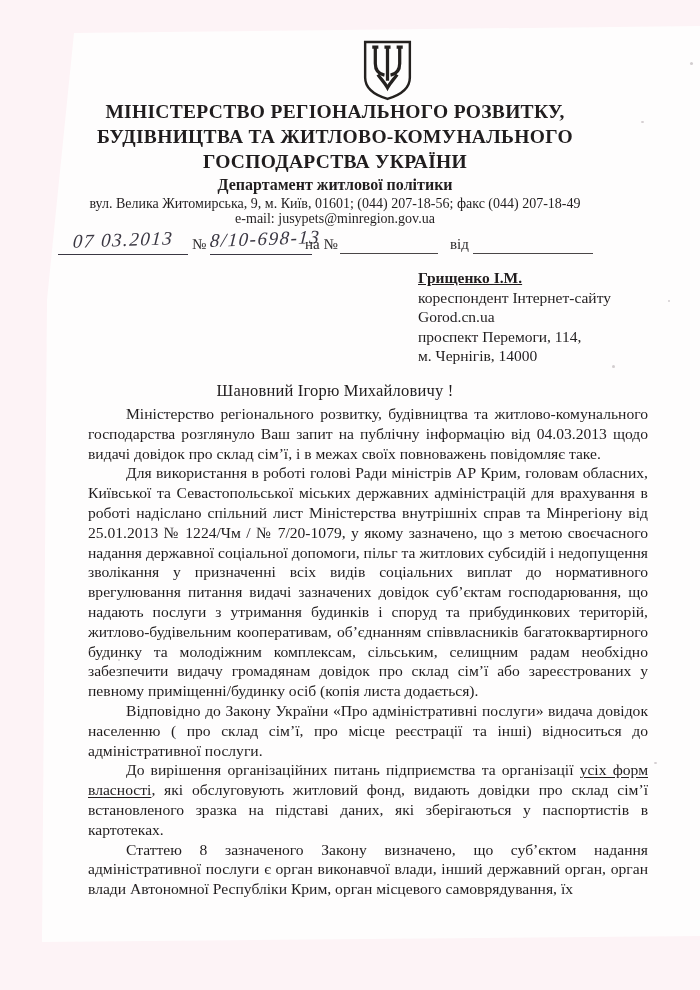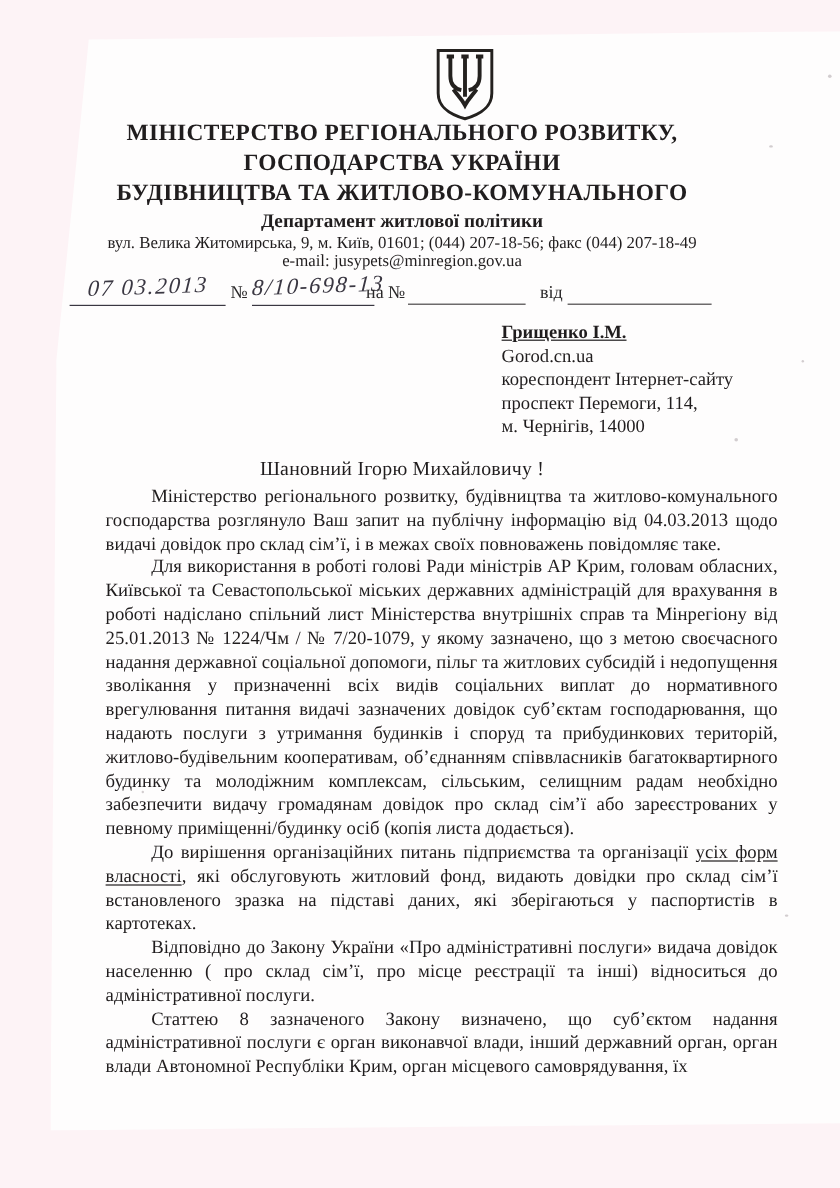--- a/index.html
+++ b/index.html
@@ -86,22 +86,22 @@
         <line x1="26" y1="8" x2="26" y2="41"></line>
         <path d="M16.5,35 C20,40 23,42.5 26,48 C29,42.5 32,40 35.5,35"></path>
         <line x1="11" y1="8" x2="17" y2="8"></line>
         <line x1="35" y1="8" x2="41" y2="8"></line>
         <line x1="23" y1="8" x2="29" y2="8"></line>
       </g>
     </svg>
 
     <div class="ministry">
       <div>МІНІСТЕРСТВО РЕГІОНАЛЬНОГО РОЗВИТКУ,</div>
+      <div>БУДІВНИЦТВА ТА ЖИТЛОВО-КОМУНАЛЬНОГО</div>
       <div>ГОСПОДАРСТВА УКРАЇНИ</div>
-      <div>БУДІВНИЦТВА ТА ЖИТЛОВО-КОМУНАЛЬНОГО</div>
     </div>
     <div class="department">Департамент житлової політики</div>
     <div class="addr">вул. Велика Житомирська, 9,  м. Київ,  01601;  (044) 207-18-56; факс (044) 207-18-49</div>
     <div class="email">e-mail: jusypets@minregion.gov.ua</div>
 
     <div class="refline">
       <div class="hw-date">
         <span class="hw">07 03.2013</span>
       </div>
       <span class="ref-label lbl-no">№</span>
@@ -109,33 +109,33 @@
         <span class="hw">8/10-698-13</span>
       </div>
       <span class="ref-label lbl-na">на №</span>
       <div class="blank-line blank1"></div>
       <span class="ref-label lbl-vid">від</span>
       <div class="blank-line blank2"></div>
     </div>
 
     <div class="recipient">
       <div class="name">Грищенко І.М.</div>
+      <div>кореспондент Інтернет-сайту</div>
       <div>Gorod.cn.ua</div>
-      <div>кореспондент Інтернет-сайту</div>
       <div>проспект Перемоги, 114,</div>
       <div>м. Чернігів, 14000</div>
     </div>
 
     <div class="salutation">Шановний Ігорю Михайловичу !</div>
 
     <div class="body-text">
       <p>Міністерство регіонального розвитку, будівництва та житлово-комунального господарства розглянуло Ваш запит на публічну інформацію від 04.03.2013 щодо видачі довідок про склад сім’ї, і в межах своїх повноважень повідомляє таке.</p>
       <p>Для використання в роботі голові Ради міністрів АР Крим, головам обласних, Київської та Севастопольської міських державних адміністрацій для врахування в роботі надіслано спільний лист Міністерства внутрішніх справ та Мінрегіону від 25.01.2013 № 1224/Чм / № 7/20-1079, у якому зазначено, що з метою своєчасного надання державної соціальної допомоги, пільг та житлових субсидій і недопущення зволікання у призначенні всіх видів соціальних виплат до нормативного врегулювання питання видачі зазначених довідок суб’єктам господарювання, що надають послуги з утримання будинків і споруд та прибудинкових територій, житлово-будівельним кооперативам, об’єднанням співвласників багатоквартирного будинку та молодіжним комплексам, сільським, селищним радам необхідно забезпечити видачу громадянам довідок про склад сім’ї або зареєстрованих у певному приміщенні/будинку осіб (копія листа додається).</p>
+      <p>Відповідно до Закону України «Про адміністративні послуги» видача довідок населенню ( про склад сім’ї, про місце реєстрації та інші) відноситься до адміністративної послуги.</p>
       <p><span>До вирішення організаційних питань підприємства та організації </span><span class="u">усіх форм власності</span><span>, які обслуговують житловий фонд, видають довідки про склад сім’ї встановленого зразка на підставі даних, які зберігаються у паспортистів в картотеках.</span></p>
-      <p>Відповідно до Закону України «Про адміністративні послуги» видача довідок населенню ( про склад сім’ї, про місце реєстрації та інші) відноситься до адміністративної послуги.</p>
       <p>Статтею 8 зазначеного Закону визначено, що суб’єктом надання адміністративної послуги є орган виконавчої влади, інший державний орган, орган влади Автономної Республіки Крим, орган місцевого самоврядування, їх</p>
     </div>
 
     <div class="speck" style="left:641px;top:121px;width:3px;height:2px;"></div>
     <div class="speck" style="left:668px;top:300px;width:2px;height:2px;"></div>
     <div class="speck" style="left:612px;top:365px;width:3px;height:3px;"></div>
     <div class="speck" style="left:239px;top:432px;width:2px;height:2px;"></div>
     <div class="speck" style="left:118px;top:659px;width:2px;height:2px;"></div>
     <div class="speck" style="left:654px;top:762px;width:3px;height:2px;"></div>
     <div class="speck" style="left:690px;top:62px;width:3px;height:3px;"></div>

